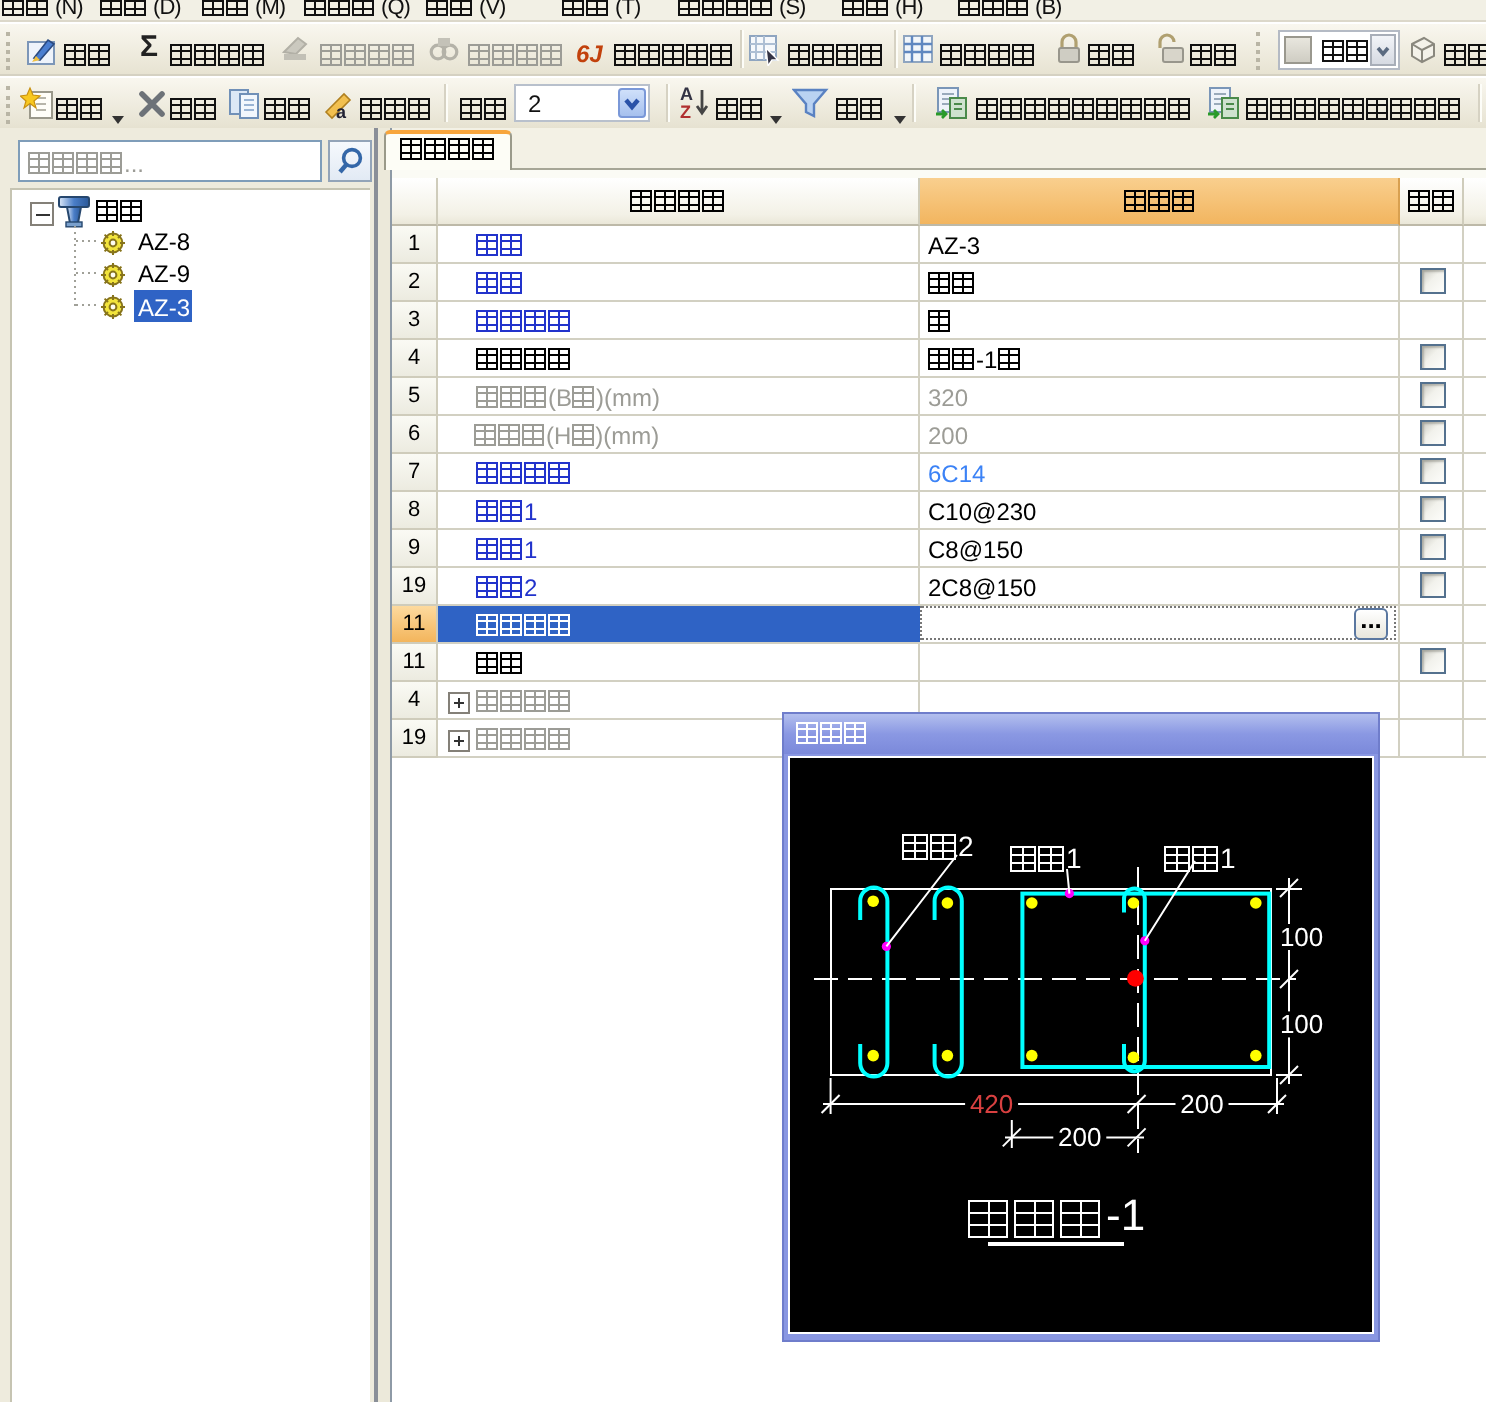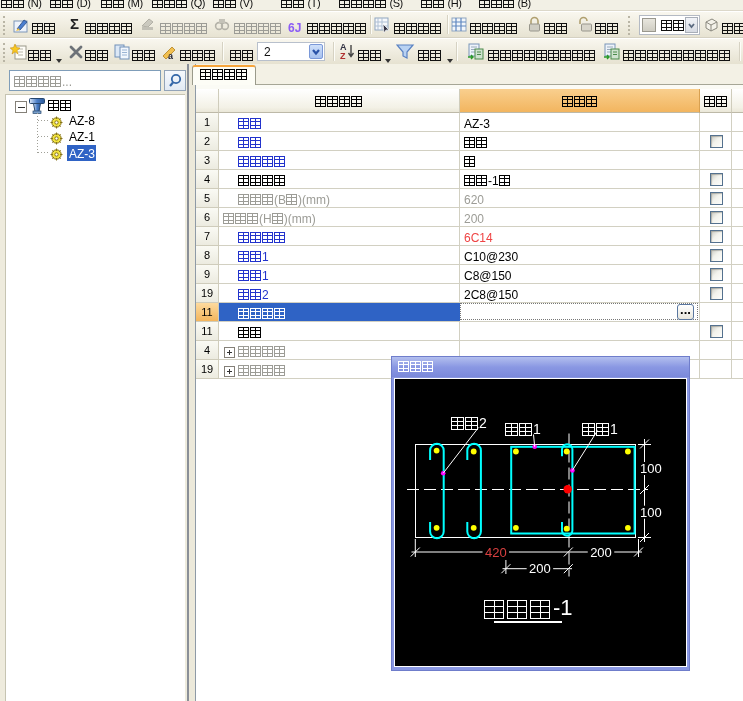--- a/index.html
+++ b/index.html
@@ -43,21 +43,21 @@
       <path d="M2 9 L9 2 L13 5 L8 10 Z" fill="#cbc9bf" stroke="#b2b0a6"></path>
       <rect x="2" y="10" width="11" height="3" fill="#c2c0b6"></rect>
     </svg></div>
 <div class="ab" style="left:160px;top:19px;"><span class="txt gray"><i class="k s12"></i><i class="k s12"></i><i class="k s12"></i><i class="k s12"></i></span></div>
 <div class="ab" style="left:214px;top:17px;"><svg width="16" height="15">
       <circle cx="5" cy="9" r="3.4" fill="none" stroke="#b4b2a8" stroke-width="1.6"></circle>
       <circle cx="11" cy="9" r="3.4" fill="none" stroke="#b4b2a8" stroke-width="1.6"></circle>
       <rect x="5" y="2" width="6" height="4" fill="#c4c2b8"></rect>
     </svg></div>
 <div class="ab" style="left:234px;top:19px;"><span class="txt gray"><i class="k s12"></i><i class="k s12"></i><i class="k s12"></i><i class="k s12"></i></span></div>
-<div class="ab" style="left:288px;top:18px;"><span style="font-size:12px;font-weight:bold;color:#8b5cf6;">6J</span></div>
+<div class="ab" style="left:288px;top:18px;"><span style="font-size:12px;font-weight:bold;color:#c2410c;font-style:italic">6J</span></div>
 <div class="ab" style="left:307px;top:19px;"><span class="txt" style="color:#111"><i class="k s12"></i><i class="k s12"></i><i class="k s12"></i><i class="k s12"></i><i class="k s12"></i></span></div>
 <div class="ab" style="left:374px;top:17px;"><svg width="17" height="16">
       <rect x="1" y="1" width="13" height="12" fill="#f6f8fb" stroke="#8fa5c0"></rect>
       <path d="M4 1 V13 M8 1 V13 M1 5 H14 M1 9 H14" stroke="#aebfd4" stroke-width="1"></path>
       <path d="M9 7 L15 13 L12 13 L10 16 Z" fill="#334" stroke="#fff" stroke-width="0.7"></path>
     </svg></div>
 <div class="ab" style="left:394px;top:19px;"><span class="txt" style="color:#111"><i class="k s12"></i><i class="k s12"></i><i class="k s12"></i><i class="k s12"></i></span></div>
 <div class="ab vsep" style="left:370px;top:15px;height:19px"></div>
 <div class="ab vsep" style="left:447px;top:15px;height:19px"></div>
 <div class="ab" style="left:451px;top:17px;"><svg width="17" height="16">
@@ -209,21 +209,21 @@
       <circle cx="6.5" cy="6.5" r="1.7" fill="#fffdf2" stroke="#87741c"></circle>
     </svg></div>
 <div class="ab" style="left:50px;top:147px"><svg width="13" height="13">
       <g stroke="#87741c" stroke-width="1">
         <circle cx="6.5" cy="6.5" r="4.7" fill="#f2e43c"></circle>
         <path d="M6.5 0.5 V3 M6.5 10 V12.5 M0.5 6.5 H3 M10 6.5 H12.5 M2.3 2.3 L4 4 M9 9 L10.7 10.7 M10.7 2.3 L9 4 M4 9 L2.3 10.7"></path>
       </g>
       <circle cx="6.5" cy="6.5" r="1.7" fill="#fffdf2" stroke="#87741c"></circle>
     </svg></div>
 <div class="ab txt" style="left:69px;top:114px;color:#000">AZ-8</div>
-<div class="ab txt" style="left:69px;top:130px;color:#000">AZ-1</div>
+<div class="ab txt" style="left:69px;top:130px;color:#000">AZ-9</div>
 <div class="ab" style="left:67px;top:145px;width:29px;height:16px;background:#2f63c5"></div>
 <div class="ab txt" style="left:69px;top:147px;color:#fff">AZ-3</div>
 <div class="ab" style="left:196px;top:64px;width:547px;height:20px;background:#f3f1e5"></div>
 <div class="ab" style="left:196px;top:84px;width:547px;height:1px;background:#a6a696"></div>
 <div class="ab" style="left:196px;top:85px;width:547px;height:4px;background:#fbfbf5"></div>
 <div class="ab" style="left:192px;top:65px;width:64px;height:20px;background:#fdfdf6;border:1px solid #9a9a8a;border-bottom:none;border-top:2px solid #f7a53c;border-radius:3px 3px 0 0"></div>
 <div class="ab txt" style="left:200px;top:68px;color:#000"><i class="k s12"></i><i class="k s12"></i><i class="k s12"></i><i class="k s12"></i></div>
 <div class="ab" style="left:196px;top:89px;width:23px;height:24px;background:linear-gradient(#ffffff,#f3f1e6 80%,#eae7d8);border-right:1px solid #cfccbb;border-bottom:1px solid #bdb9a8"></div>
 <div class="ab" style="left:219px;top:89px;width:241px;height:24px;background:linear-gradient(#ffffff,#f3f1e6 80%,#eae7d8);border-right:1px solid #cfccbb;border-bottom:1px solid #bdb9a8;text-align:center;line-height:24px;color:#000"><span class="txt"><i class="k s12"></i><i class="k s12"></i><i class="k s12"></i><i class="k s12"></i></span></div>
 <div class="ab" style="left:460px;top:89px;width:240px;height:24px;background:linear-gradient(#f9cf8e,#f2b55f);border-right:1px solid #d8a050;border-bottom:1px solid #bdb9a8;text-align:center;line-height:24px;color:#000"><span class="txt"><i class="k s12"></i><i class="k s12"></i><i class="k s12"></i></span></div>
@@ -244,31 +244,31 @@
 <div class="ab" style="left:460px;top:151px;width:240px;height:19px;border-right:1px solid #d2d0c2;border-bottom:1px solid #d2d0c2;padding-left:4px;line-height:19px"><span class="txt" style="color:#000"><i class="k s12"></i></span></div>
 <div class="ab" style="left:700px;top:151px;width:32px;height:19px;border-right:1px solid #d2d0c2;border-bottom:1px solid #d2d0c2;text-align:center;line-height:17px"></div>
 <div class="ab" style="left:732px;top:151px;width:12px;height:19px;border-bottom:1px solid #d2d0c2"></div>
 <div class="ab" style="left:196px;top:170px;width:23px;height:19px;background:linear-gradient(#fafaf4,#ecebe0);border-right:1px solid #cfccbb;border-bottom:1px solid #cfccbb;text-align:center;line-height:18px;font-size:11px;color:#000">4</div>
 <div class="ab" style="left:219px;top:170px;width:241px;height:19px;border-right:1px solid #d2d0c2;border-bottom:1px solid #d2d0c2;padding-left:19px;line-height:19px"><span class="txt" style="color:#000"><i class="k s12"></i><i class="k s12"></i><i class="k s12"></i><i class="k s12"></i></span></div>
 <div class="ab" style="left:460px;top:170px;width:240px;height:19px;border-right:1px solid #d2d0c2;border-bottom:1px solid #d2d0c2;padding-left:4px;line-height:19px"><span class="txt" style="color:#000"><i class="k s12"></i><i class="k s12"></i>-1<i class="k s12"></i></span></div>
 <div class="ab" style="left:700px;top:170px;width:32px;height:19px;border-right:1px solid #d2d0c2;border-bottom:1px solid #d2d0c2;text-align:center;line-height:17px"><span class="cb" style="display:inline-block;vertical-align:middle;margin-left:2px"></span></div>
 <div class="ab" style="left:732px;top:170px;width:12px;height:19px;border-bottom:1px solid #d2d0c2"></div>
 <div class="ab" style="left:196px;top:189px;width:23px;height:19px;background:linear-gradient(#fafaf4,#ecebe0);border-right:1px solid #cfccbb;border-bottom:1px solid #cfccbb;text-align:center;line-height:18px;font-size:11px;color:#000">5</div>
 <div class="ab" style="left:219px;top:189px;width:241px;height:19px;border-right:1px solid #d2d0c2;border-bottom:1px solid #d2d0c2;padding-left:19px;line-height:19px"><span class="txt" style="color:#9c9c96"><i class="k s12"></i><i class="k s12"></i><i class="k s12"></i>(B<i class="k s12"></i>)(mm)</span></div>
-<div class="ab" style="left:460px;top:189px;width:240px;height:19px;border-right:1px solid #d2d0c2;border-bottom:1px solid #d2d0c2;padding-left:4px;line-height:19px"><span class="txt" style="color:#9c9c96">620</span></div>
+<div class="ab" style="left:460px;top:189px;width:240px;height:19px;border-right:1px solid #d2d0c2;border-bottom:1px solid #d2d0c2;padding-left:4px;line-height:19px"><span class="txt" style="color:#9c9c96">320</span></div>
 <div class="ab" style="left:700px;top:189px;width:32px;height:19px;border-right:1px solid #d2d0c2;border-bottom:1px solid #d2d0c2;text-align:center;line-height:17px"><span class="cb" style="display:inline-block;vertical-align:middle;margin-left:2px"></span></div>
 <div class="ab" style="left:732px;top:189px;width:12px;height:19px;border-bottom:1px solid #d2d0c2"></div>
 <div class="ab" style="left:196px;top:208px;width:23px;height:19px;background:linear-gradient(#fafaf4,#ecebe0);border-right:1px solid #cfccbb;border-bottom:1px solid #cfccbb;text-align:center;line-height:18px;font-size:11px;color:#000">6</div>
-<div class="ab" style="left:219px;top:208px;width:241px;height:19px;border-right:1px solid #d2d0c2;border-bottom:1px solid #d2d0c2;padding-left:4px;line-height:19px"><span class="txt" style="color:#9c9c96"><i class="k s12"></i><i class="k s12"></i><i class="k s12"></i>(H<i class="k s12"></i>)(mm)</span></div>
+<div class="ab" style="left:219px;top:208px;width:241px;height:19px;border-right:1px solid #d2d0c2;border-bottom:1px solid #d2d0c2;padding-left:18px;line-height:19px"><span class="txt" style="color:#9c9c96"><i class="k s12"></i><i class="k s12"></i><i class="k s12"></i>(H<i class="k s12"></i>)(mm)</span></div>
 <div class="ab" style="left:460px;top:208px;width:240px;height:19px;border-right:1px solid #d2d0c2;border-bottom:1px solid #d2d0c2;padding-left:4px;line-height:19px"><span class="txt" style="color:#9c9c96">200</span></div>
 <div class="ab" style="left:700px;top:208px;width:32px;height:19px;border-right:1px solid #d2d0c2;border-bottom:1px solid #d2d0c2;text-align:center;line-height:17px"><span class="cb" style="display:inline-block;vertical-align:middle;margin-left:2px"></span></div>
 <div class="ab" style="left:732px;top:208px;width:12px;height:19px;border-bottom:1px solid #d2d0c2"></div>
 <div class="ab" style="left:196px;top:227px;width:23px;height:19px;background:linear-gradient(#fafaf4,#ecebe0);border-right:1px solid #cfccbb;border-bottom:1px solid #cfccbb;text-align:center;line-height:18px;font-size:11px;color:#000">7</div>
 <div class="ab" style="left:219px;top:227px;width:241px;height:19px;border-right:1px solid #d2d0c2;border-bottom:1px solid #d2d0c2;padding-left:19px;line-height:19px"><span class="txt" style="color:#2233cc"><i class="k s12"></i><i class="k s12"></i><i class="k s12"></i><i class="k s12"></i></span></div>
-<div class="ab" style="left:460px;top:227px;width:240px;height:19px;border-right:1px solid #d2d0c2;border-bottom:1px solid #d2d0c2;padding-left:4px;line-height:19px"><span class="txt" style="color:#ef4444">6C14</span></div>
+<div class="ab" style="left:460px;top:227px;width:240px;height:19px;border-right:1px solid #d2d0c2;border-bottom:1px solid #d2d0c2;padding-left:4px;line-height:19px"><span class="txt" style="color:#3b82f6">6C14</span></div>
 <div class="ab" style="left:700px;top:227px;width:32px;height:19px;border-right:1px solid #d2d0c2;border-bottom:1px solid #d2d0c2;text-align:center;line-height:17px"><span class="cb" style="display:inline-block;vertical-align:middle;margin-left:2px"></span></div>
 <div class="ab" style="left:732px;top:227px;width:12px;height:19px;border-bottom:1px solid #d2d0c2"></div>
 <div class="ab" style="left:196px;top:246px;width:23px;height:19px;background:linear-gradient(#fafaf4,#ecebe0);border-right:1px solid #cfccbb;border-bottom:1px solid #cfccbb;text-align:center;line-height:18px;font-size:11px;color:#000">8</div>
 <div class="ab" style="left:219px;top:246px;width:241px;height:19px;border-right:1px solid #d2d0c2;border-bottom:1px solid #d2d0c2;padding-left:19px;line-height:19px"><span class="txt" style="color:#2233cc"><i class="k s12"></i><i class="k s12"></i>1</span></div>
 <div class="ab" style="left:460px;top:246px;width:240px;height:19px;border-right:1px solid #d2d0c2;border-bottom:1px solid #d2d0c2;padding-left:4px;line-height:19px"><span class="txt" style="color:#000">C10@230</span></div>
 <div class="ab" style="left:700px;top:246px;width:32px;height:19px;border-right:1px solid #d2d0c2;border-bottom:1px solid #d2d0c2;text-align:center;line-height:17px"><span class="cb" style="display:inline-block;vertical-align:middle;margin-left:2px"></span></div>
 <div class="ab" style="left:732px;top:246px;width:12px;height:19px;border-bottom:1px solid #d2d0c2"></div>
 <div class="ab" style="left:196px;top:265px;width:23px;height:19px;background:linear-gradient(#fafaf4,#ecebe0);border-right:1px solid #cfccbb;border-bottom:1px solid #cfccbb;text-align:center;line-height:18px;font-size:11px;color:#000">9</div>
 <div class="ab" style="left:219px;top:265px;width:241px;height:19px;border-right:1px solid #d2d0c2;border-bottom:1px solid #d2d0c2;padding-left:19px;line-height:19px"><span class="txt" style="color:#2233cc"><i class="k s12"></i><i class="k s12"></i>1</span></div>
 <div class="ab" style="left:460px;top:265px;width:240px;height:19px;border-right:1px solid #d2d0c2;border-bottom:1px solid #d2d0c2;padding-left:4px;line-height:19px"><span class="txt" style="color:#000">C8@150</span></div>

